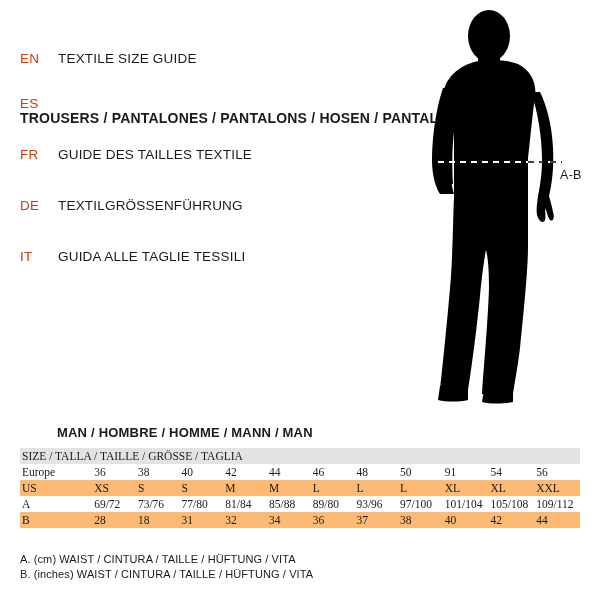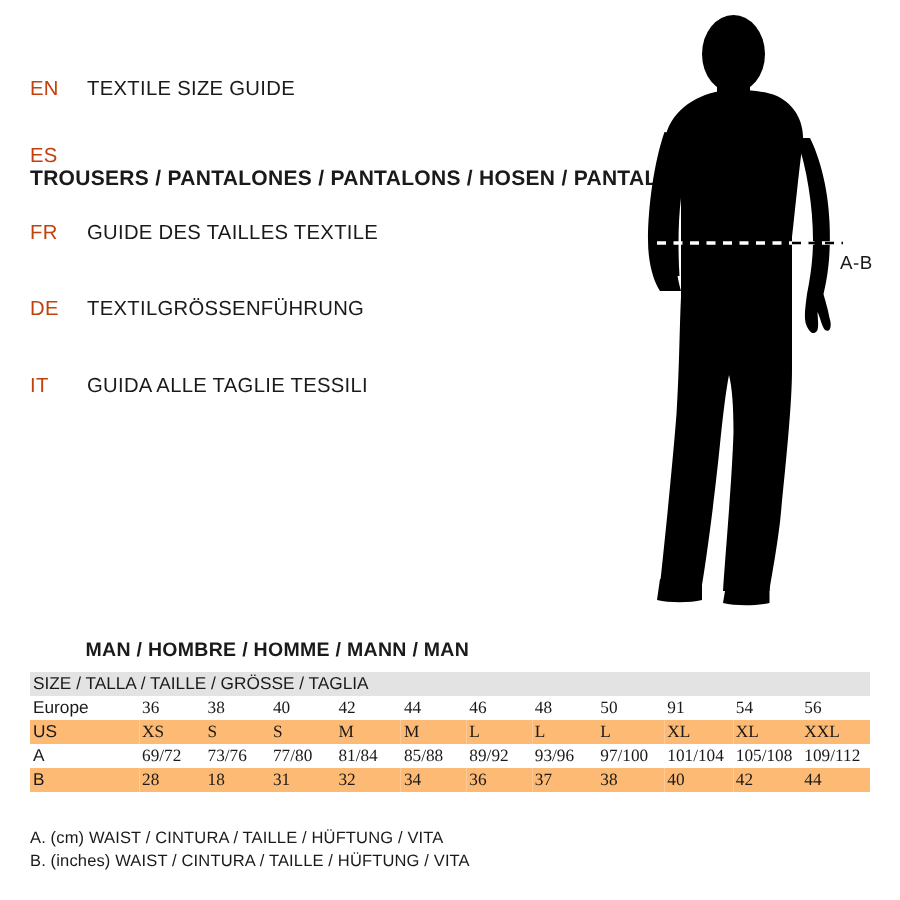--- a/index.html
+++ b/index.html
@@ -95,20 +95,21 @@
     white-space: nowrap;
   }
   table.size-table tr.shaded td {
     background: #e3e3e3;
   }
   table.size-table tr.zebra td {
     background: #fdba74;
   }
   table.size-table td.label-col {
     width: 78px;
+    font-family: Liberation Serif, serif;
   }
   table.size-table td.data-col {
     width: 45px;
     font-family: Liberation Serif, serif;
   }
 
   .footnotes {
     position: absolute;
     left: 20px;
     top: 552px;
@@ -237,21 +238,21 @@
       <td class="data-col">XL</td>
       <td class="data-col">XXL</td>
     </tr>
     <tr>
       <td class="label-col">A</td>
       <td class="data-col">69/72</td>
       <td class="data-col">73/76</td>
       <td class="data-col">77/80</td>
       <td class="data-col">81/84</td>
       <td class="data-col">85/88</td>
-      <td class="data-col">89/92</td>
+      <td class="data-col">89/80</td>
       <td class="data-col">93/96</td>
       <td class="data-col">97/100</td>
       <td class="data-col">101/104</td>
       <td class="data-col">105/108</td>
       <td class="data-col">109/112</td>
     </tr>
     <tr class="zebra">
       <td class="label-col">B</td>
       <td class="data-col">28</td>
       <td class="data-col">18</td>

